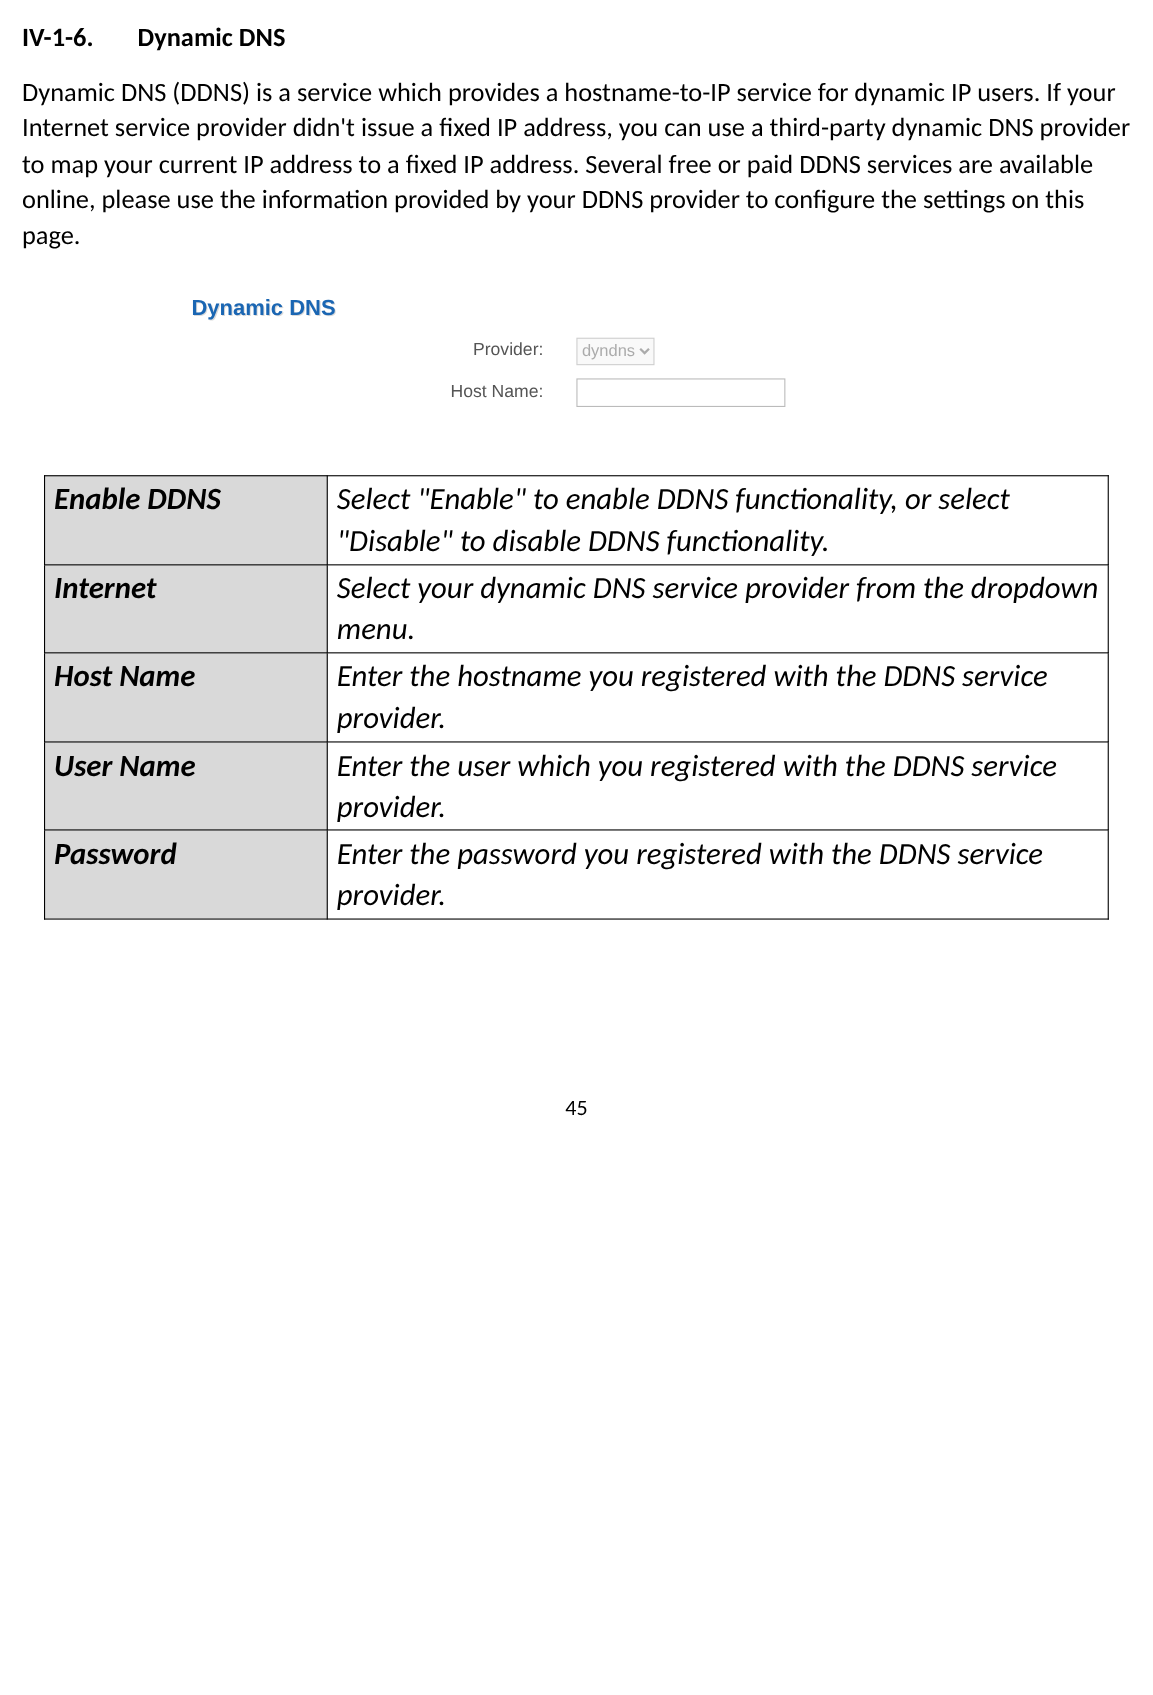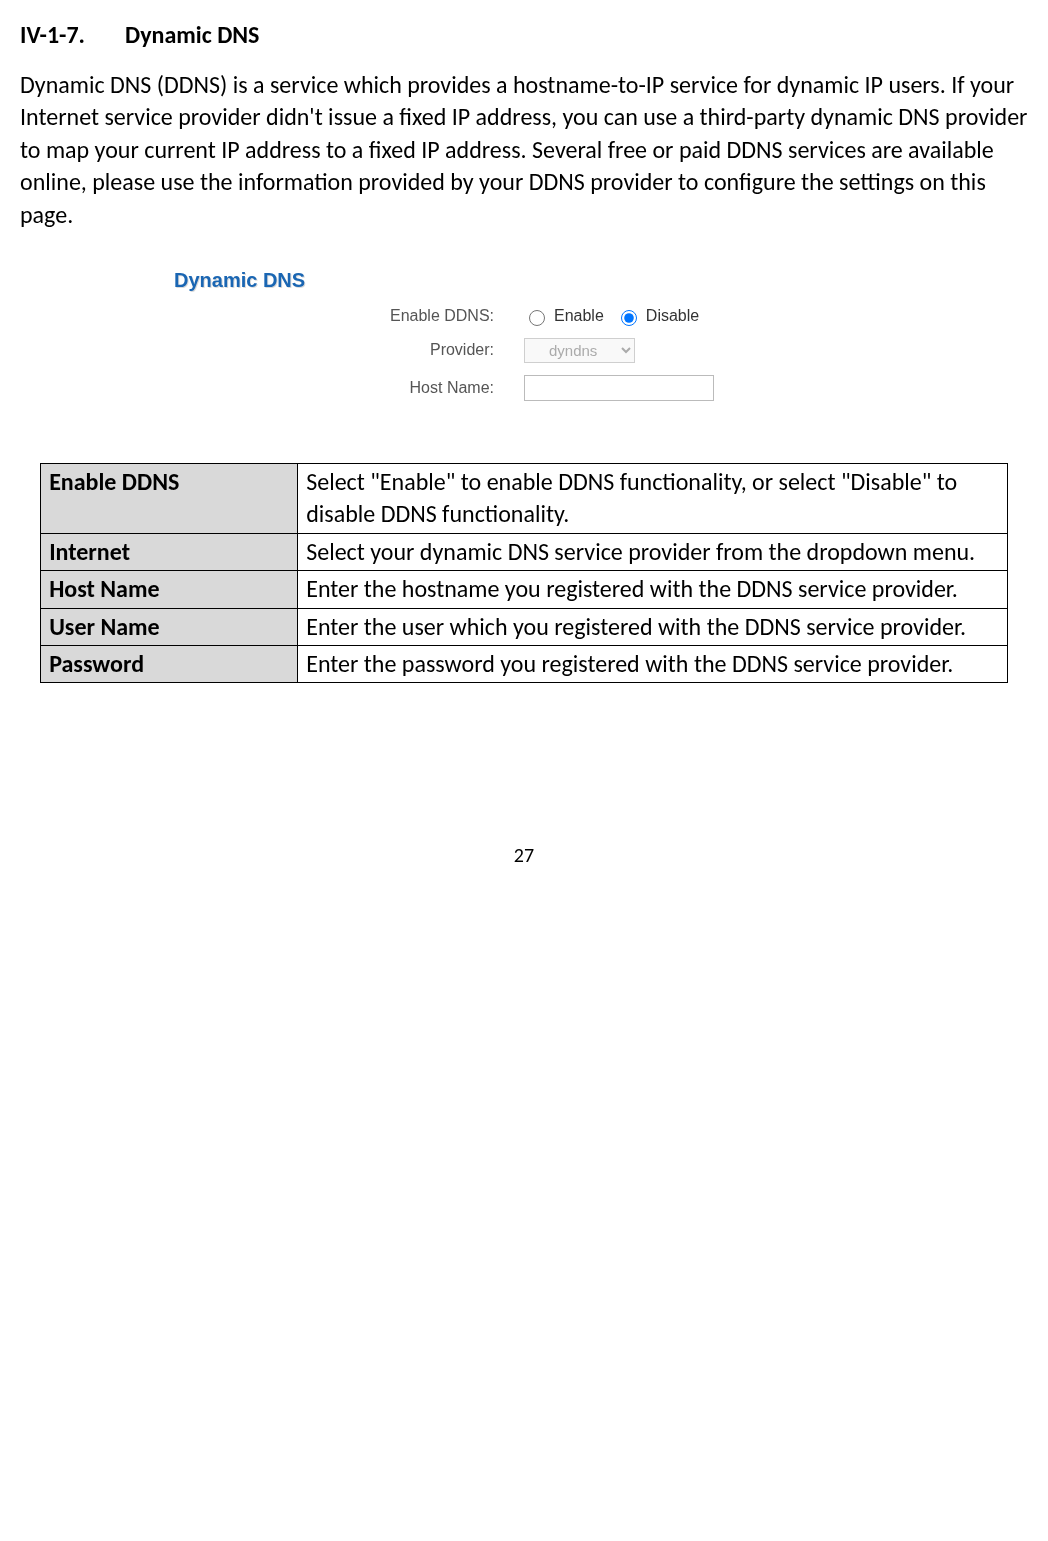--- a/index.html
+++ b/index.html
@@ -59,36 +59,37 @@
       font-size: 16px;
       margin-right: 6px;
     }
     input[type="radio"] {
       width: 16px;
       height: 16px;
     }
     select.provider {
       font-family: Tahoma, Arial, sans-serif;
       font-size: 15px;
-      padding: 2px 20px;
+      padding: 2px 0;
       color: #888;
       background: #f7f7f7;
       border: 1px solid #bbb;
     }
     input[type="text"], input[type="password"] {
       border: 1px solid #bbb;
       height: 22px;
       width: 180px;
       padding: 1px 4px;
     }
     .desc-table {
       border-collapse: collapse;
       width: 96%;
       margin: 0 auto;
-      font-size: 24px;
+      font-size: 28px;
+      font-style: italic;
     }
     .desc-table td {
       border: 1px solid #000;
       padding: 2px 8px;
       vertical-align: top;
       line-height: 1.35;
     }
     .desc-table td.key {
       background: #d9d9d9;
       font-weight: bold;
@@ -97,37 +98,28 @@
     .page-number {
       text-align: center;
       font-size: 20px;
       margin-top: 160px;
     }
   </style>
 </head>
 <body>
 
 <div class="heading">
-  <span class="num">IV-1-7.</span><span>Dynamic DNS</span>
+  <span class="num">IV-1-6.</span><span>Dynamic DNS</span>
 </div>
 
 <div class="intro">Dynamic DNS (DDNS) is a service which provides a hostname-to-IP service for dynamic IP users. If your Internet service provider didn't issue a fixed IP address, you can use a third-party dynamic DNS provider to map your current IP address to a fixed IP address. Several free or paid DDNS services are available online, please use the information provided by your DDNS provider to configure the settings on this page.</div>
 
 <div class="form-panel">
   <div class="form-title">Dynamic DNS</div>
 
-  <div class="form-row">
-    <div class="form-label">Enable DDNS:</div>
-    <div class="form-field">
-      <input type="radio" name="ddns" style="">
-      <span class="radio-label">Enable</span>
-      <input type="radio" name="ddns" checked="" style="">
-      <span class="radio-label">Disable</span>
-    </div>
-  </div>
 
   <div class="form-row">
     <div class="form-label">Provider:</div>
     <div class="form-field">
       <select class="provider" disabled="">
         <option>dyndns</option>
       </select>
     </div>
   </div>
 
@@ -159,13 +151,13 @@
       <td class="key">User Name</td>
       <td>Enter the user which you registered with the DDNS service provider.</td>
     </tr>
     <tr>
       <td class="key">Password</td>
       <td>Enter the password you registered with the DDNS service provider.</td>
     </tr>
   </tbody>
 </table>
 
-<div class="page-number">27</div>
+<div class="page-number">45</div>
 
 </body></html>

